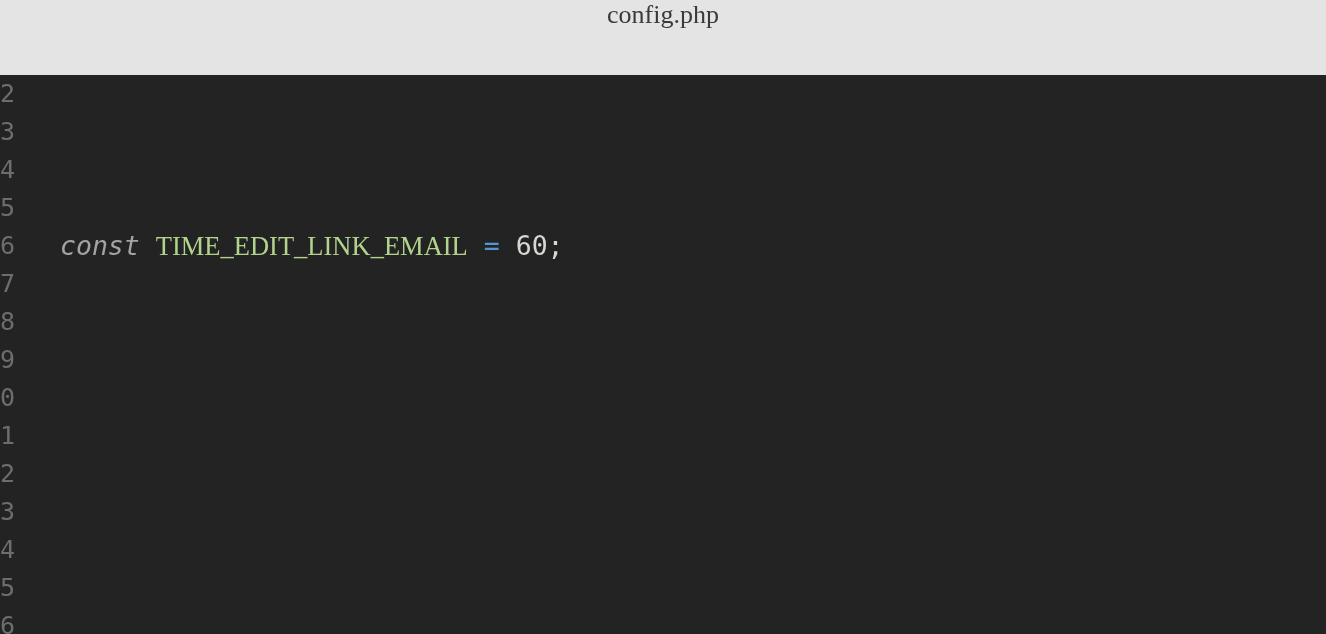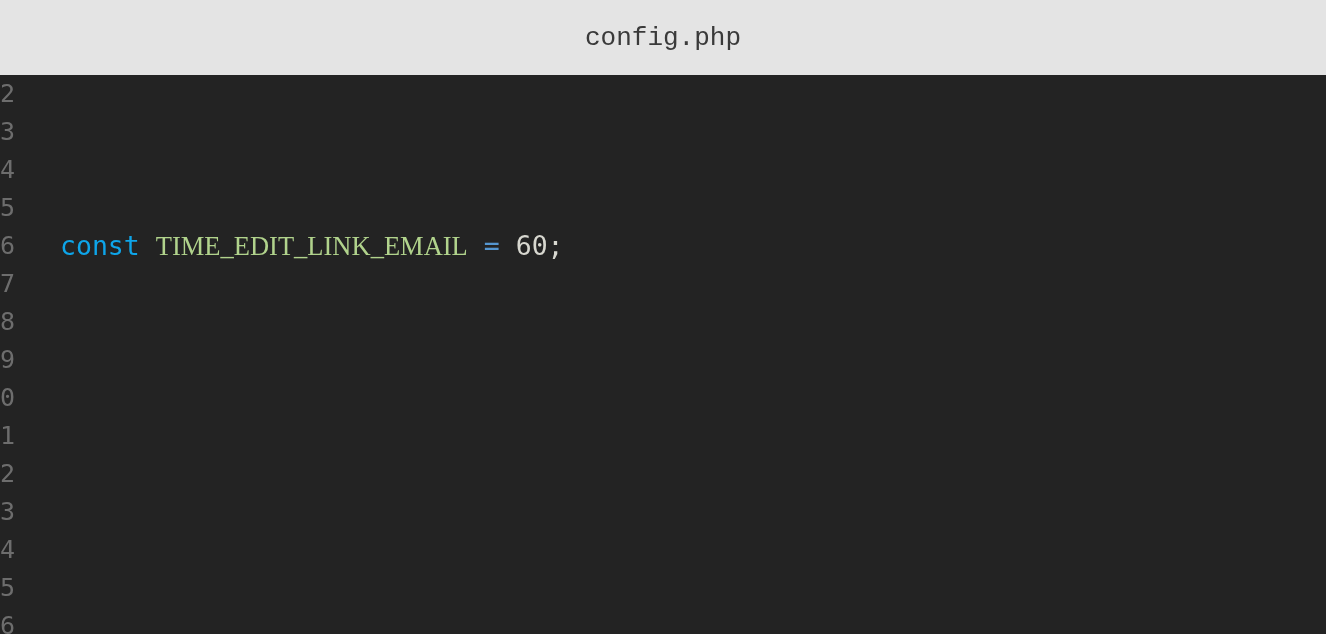--- a/index.html
+++ b/index.html
@@ -5,23 +5,23 @@
   * { margin: 0; padding: 0; box-sizing: border-box; }
   html, body { width: 1326px; height: 634px; overflow: hidden; }
   body {
     font-family: "Menlo", "Consolas", "DejaVu Sans Mono", monospace;
     background: #1f1f1f;
   }
   .titlebar {
     height: 75px;
     background: #e4e4e4;
     display: flex;
-    align-items: center;
+    align-items: flex-start;
     justify-content: center;
-    font-family: Liberation Mono, monospace;
+    font-family: Liberation Serif, serif;
     font-size: 26px;
     color: #3a3a3a;
   }
   .editor {
     display: flex;
     height: 559px;
     background: #232323;
   }
   .gutter {
     width: 14px;
@@ -46,21 +46,21 @@
     white-space: pre;
     color: #d8d8d0;
   }
   .code .line {
     height: 38px;
     padding-left: 46px;
     position: relative;
   }
   
   .tok-comment  { color: #6f8a3b; font-style: italic; }
-  .tok-keyword  { color: #0ea5e9; }
+  .tok-keyword  { color: #a3a3a3; font-style: italic; }
   .tok-const-nm { color: #b1d38c; font-family: Liberation Serif, serif; }
   .tok-op       { color: #5596d0; }
   .tok-punct    { color: #d8d8d0; }
   .tok-num      { color: #d8d8d0; }
 </style>
 </head>
 <body>
 
 <div class="titlebar">
   <span>config.php</span>

